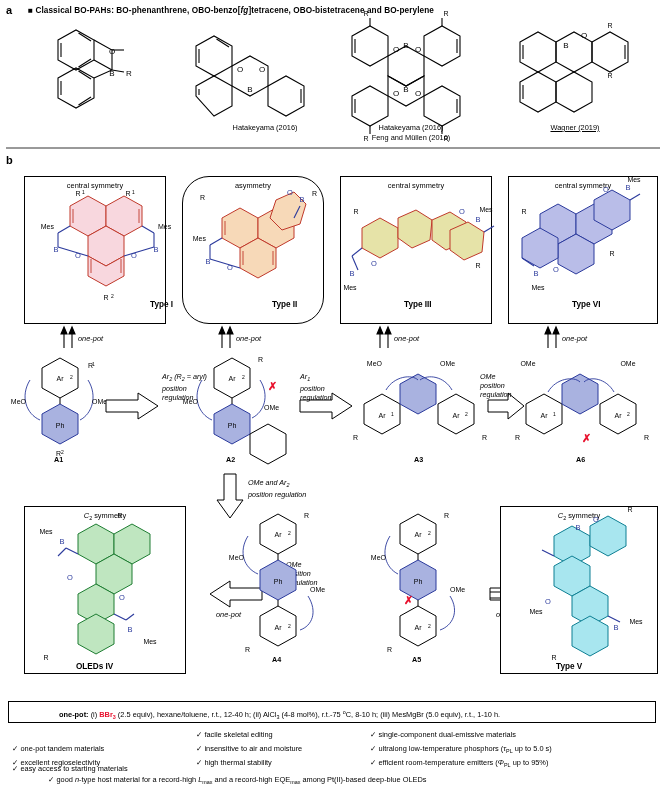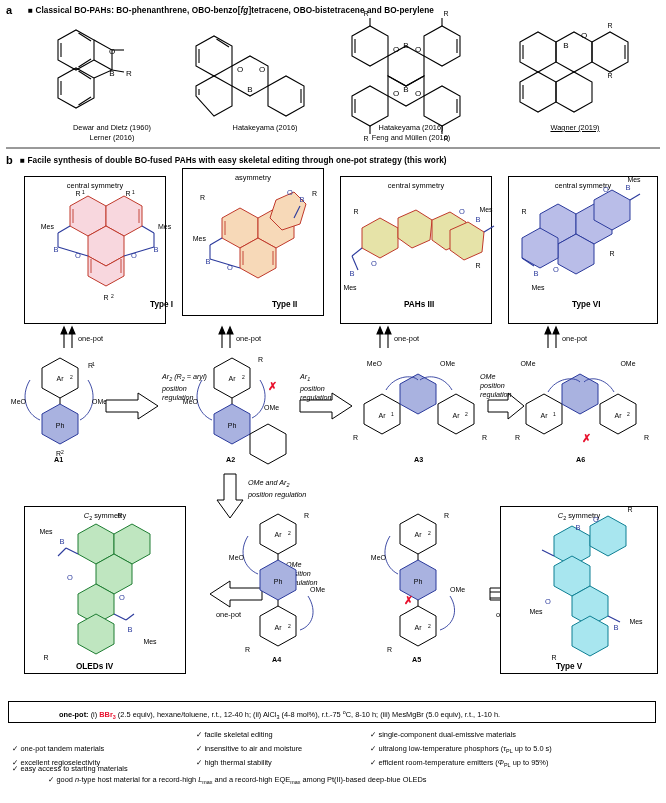--- a/index.html
+++ b/index.html
@@ -40,21 +40,21 @@
   }
 
   
   .lbl{position:absolute;font-size:7.2px;white-space:nowrap;}
   .lbl.b{font-weight:bold;}
   .lbl.i{font-style:italic;}
   .sub{font-size:5.4px;vertical-align:-2px;}
   .sup{font-size:5.4px;vertical-align:3px;}
 
   
-  .onepot{position:absolute;font-size:7.4px;}
+  .onepot{position:absolute;font-size:7.4px;font-style:italic;}
 
   
   .cond{
     position:absolute;left:8px;top:701px;width:648px;height:22px;
     border:1.1px solid #000;box-sizing:border-box;
     font-size:7.4px;line-height:20px;padding-left:6px;
   }
   .cond b{font-weight:bold;padding-left:44px;}
   .red{color:#e8112d;font-weight:bold;}
 
@@ -145,48 +145,41 @@
     <line x1="523" y1="45" x2="523" y2="59"></line>
     <line x1="523" y1="85" x2="523" y2="99"></line>
     <line x1="625" y1="45" x2="625" y2="59"></line>
   </g>
   <text x="566" y="48" font-size="8" font-family="Liberation Sans" text-anchor="middle">B</text>
   <text x="584" y="38" font-size="8" font-family="Liberation Sans" text-anchor="middle">O</text>
   <text x="610" y="28" font-size="7" font-family="Liberation Sans" text-anchor="middle">R</text>
   <text x="610" y="78" font-size="7" font-family="Liberation Sans" text-anchor="middle">R</text>
 </svg>
 
-<div class="cap" style="left:22px;top:123px;width:180px;">
-  <span>Dewar and Dietz (1960)</span><br>
-  <span>Lerner (2016)</span>
-</div>
 <div class="cap" style="left:175px;top:123px;width:180px;">
   <span>Hatakeyama (2016)</span>
 </div>
 <div class="cap" style="left:316px;top:123px;width:190px;">
   <span>Hatakeyama (2016)</span><br>
   <span>Feng and Müllen (2016)</span>
 </div>
 <div class="cap" style="left:500px;top:123px;width:150px;text-decoration:underline;">
   <span>Wagner (2019)</span>
 </div>
 
 <svg width="666" height="803">
   <line x1="6" y1="148" x2="660" y2="148" stroke="#000" stroke-width="0.8"></line>
 </svg>
 
 <div class="panel-label" style="left:6px;top:154px;">b</div>
-<div class="panel-head" style="left:20px;top:156px;">
-  ■ Facile synthesis of double BO-fused PAHs with easy skeletal editing through one-pot strategy (this work)
-</div>
 
 <div class="tbox" style="left:24px;top:176px;width:140px;height:146px;">
   <div class="tlab">central symmetry</div>
 </div>
-<div class="tbox" style="left:182px;top:168px;width:140px;height:146px;">
+<div class="tbox" style="left:182px;top:176px;width:140px;height:146px;border-radius:27px;">
   <div class="tlab">asymmetry</div>
 </div>
 <div class="tbox" style="left:340px;top:176px;width:150px;height:146px;">
   <div class="tlab">central symmetry</div>
 </div>
 <div class="tbox" style="left:508px;top:176px;width:148px;height:146px;">
   <div class="tlab">central symmetry</div>
 </div>
 
 <svg width="666" height="803">
@@ -285,21 +278,21 @@
   <text x="628" y="190" font-size="7.5" fill="#2b3a9c" font-family="Liberation Sans" text-anchor="middle">B</text>
   <text x="606" y="192" font-size="7.5" fill="#2b3a9c" font-family="Liberation Sans" text-anchor="middle">O</text>
   <text x="538" y="290" font-size="7" font-family="Liberation Sans" text-anchor="middle">Mes</text>
   <text x="634" y="182" font-size="7" font-family="Liberation Sans" text-anchor="middle">Mes</text>
   <text x="524" y="214" font-size="7" font-family="Liberation Sans" text-anchor="middle">R</text>
   <text x="612" y="256" font-size="7" font-family="Liberation Sans" text-anchor="middle">R</text>
 </svg>
 
 <div class="tname" style="left:118px;top:300px;margin-left:32px;">Type I</div>
 <div class="tname" style="left:272px;top:300px;">Type II</div>
-<div class="tname" style="left:404px;top:300px;">PAHs III</div>
+<div class="tname" style="left:404px;top:300px;">Type III</div>
 <div class="tname" style="left:572px;top:300px;">Type VI</div>
 
 <svg width="666" height="803">
   <g stroke="#000" stroke-width="1.1" fill="none">
     <line x1="64" y1="348" x2="64" y2="330"></line>
         <polygon points="64,327 61,334 67,334" fill="#000"></polygon>
     <line x1="72" y1="348" x2="72" y2="330"></line>
         <polygon points="72,327 69,334 75,334" fill="#000"></polygon>
     <line x1="222" y1="348" x2="222" y2="330"></line>
         <polygon points="222,327 219,334 225,334" fill="#000"></polygon>

